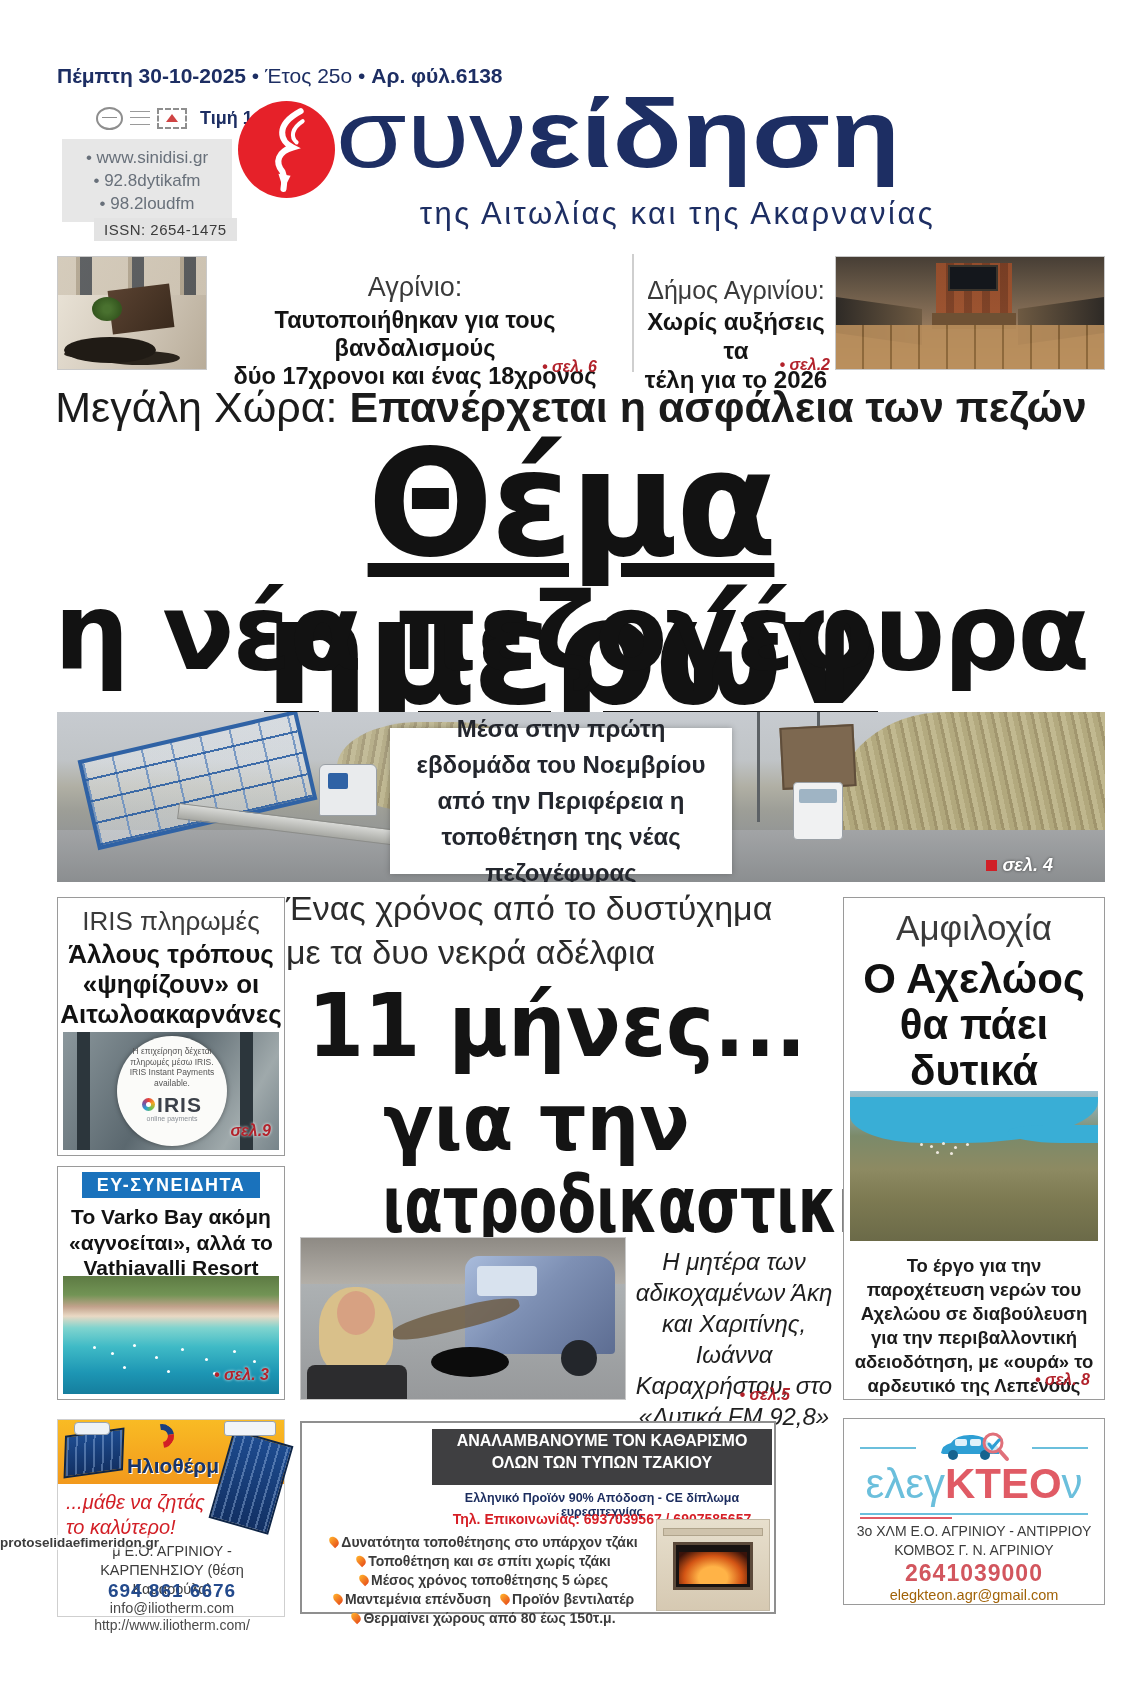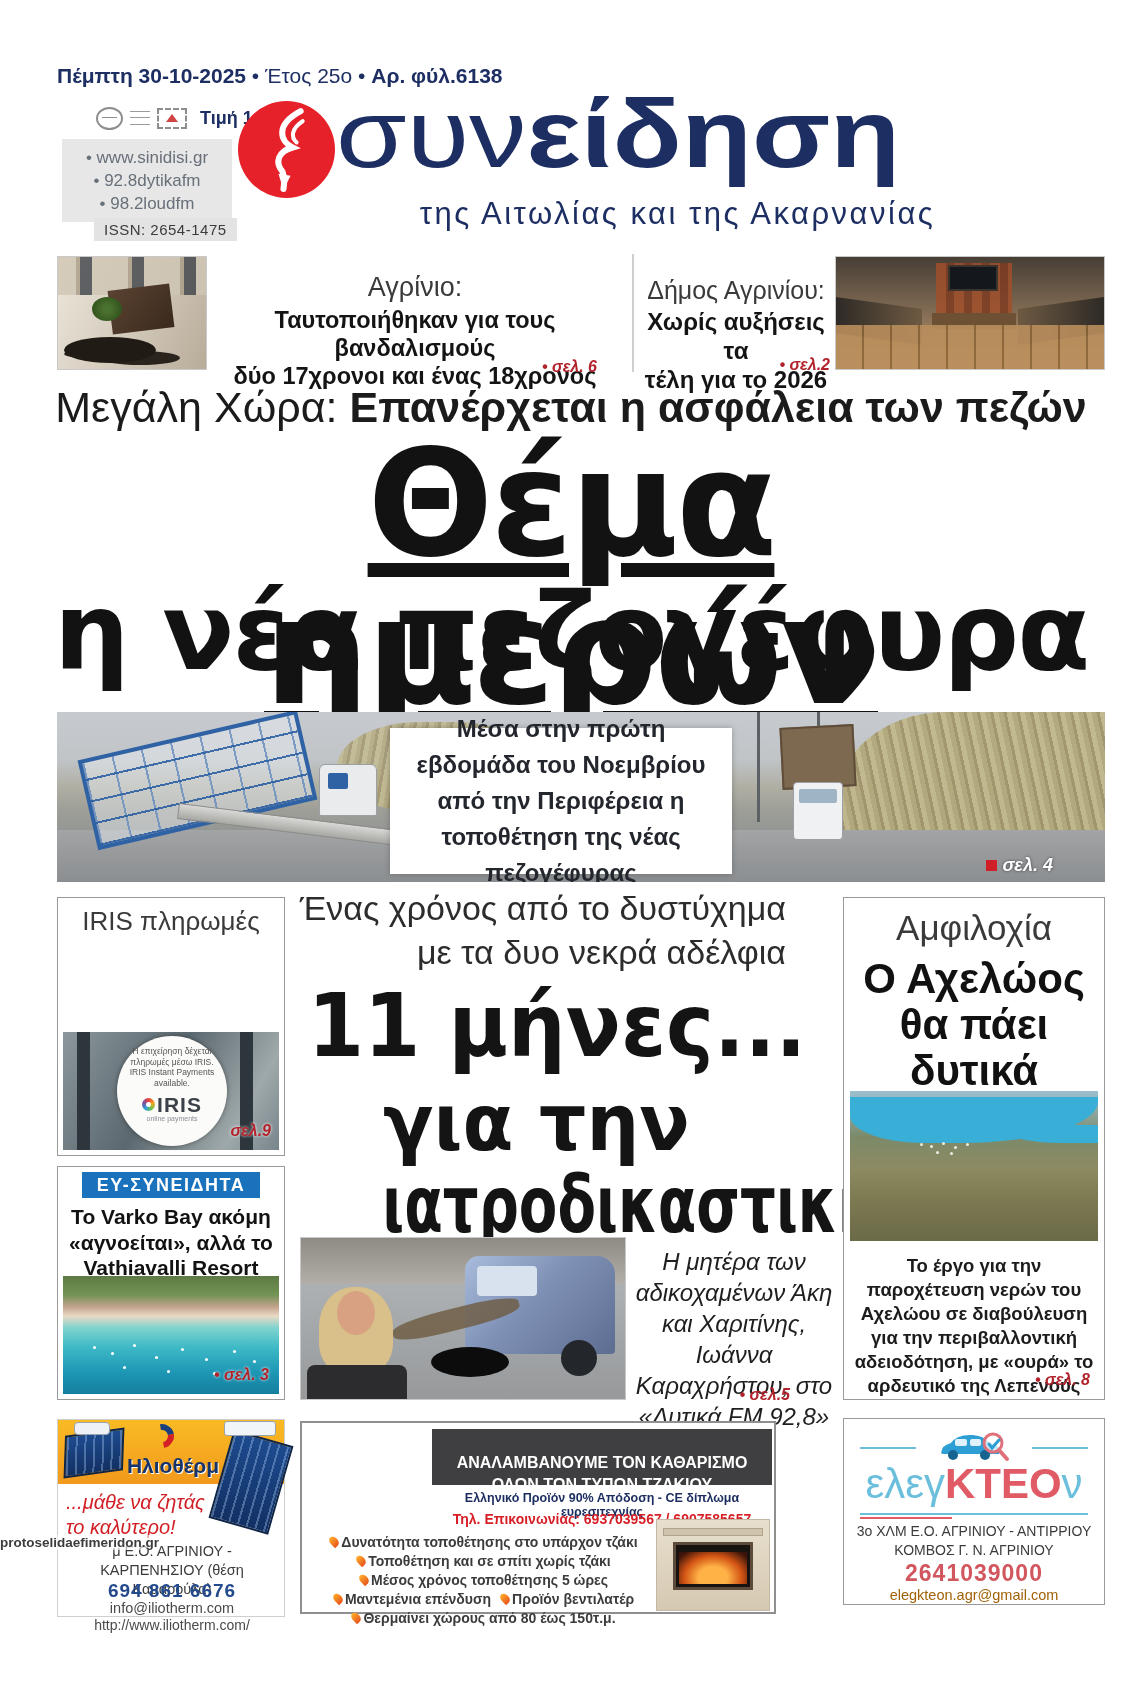--- a/index.html
+++ b/index.html
@@ -129,21 +129,21 @@
      font-size:18px;font-weight:bold;letter-spacing:1.5px;text-align:center;line-height:26px;}
   .varko-title{margin:6px 6px 0;font-size:21px;font-weight:bold;text-align:center;line-height:1.22;color:#121212;}
   .beach-photo{position:absolute;left:5px;right:5px;bottom:5px;height:118px;
      background:linear-gradient(180deg,#5d7a43 0%,#729455 16%,#c2a28c 26%,#ead9c4 34%,#7fd4cf 44%,#3fbac6 60%,#1d96b4 82%,#157e9e 100%);}
   .bp-boats{position:absolute;left:30px;top:70px;width:3px;height:3px;background:#fff;border-radius:50%;
      box-shadow:18px 6px 0 #fff,40px -2px 0 #fff,62px 10px 0 #fff,88px 2px 0 #fff,112px 12px 0 #fff,
                 140px 4px 0 #fff,160px 14px 0 #fff,74px 24px 0 #fff,120px 26px 0 #fff,30px 20px 0 #fff;}
   .varko-pref{position:absolute;right:10px;bottom:10px;text-shadow:0 0 3px #fff;}
 
   
-  .acc-kicker{left:286px;top:886px;width:500px;text-align:right;font-size:34px;line-height:44px;
+  .acc-kicker{left:286px;top:886px;width:500px;text-align:left;font-size:34px;line-height:44px;
      font-weight:400;color:#2c2c2c;}
   .acc-hl{left:286px;width:500px;text-align:center;font-family:"DejaVu Sans",sans-serif;font-weight:bold;
      color:#141414;line-height:1;white-space:nowrap;}
   .acc-hl .cond{display:inline-block;transform-origin:50% 50%;}
   .acc1{top:982px;font-size:88px;}  .acc1 .cond{transform:scaleX(.92);}
   .acc2{top:1084px;font-size:78px;} .acc2 .cond{transform:scaleX(.95);}
   .acc3{top:1166px;font-size:78px;} .acc3 .cond{transform:scaleX(.72);}
   .crash-photo{left:300px;top:1237px;width:326px;height:163px;border:1px solid #c9c9c9;
      background:linear-gradient(180deg,#b6babc 0%,#a9adaf 40%,#97999b 100%);}
   .cr-wall{position:absolute;left:0;top:0;width:100%;height:46px;background:linear-gradient(180deg,#8e8a84,#b3afa8);}
@@ -202,21 +202,21 @@
 
   .lava-box{left:300px;top:1421px;width:476px;height:193px;border:2px solid #8f8f8f;background:#fff;}
   .lv-panel{position:absolute;left:6px;top:6px;width:118px;height:92px;
      background:linear-gradient(115deg,#3c3c3e 72%,#e8871f 72%);}
   .lv-flame{width:38px;height:38px;border-radius:50%;margin:3px auto 0;
      background:radial-gradient(circle at 50% 62%,#ffc457 0 26%,#f07b16 50%,#8a3008 72%,#2b2b2d 76%);
      border:2px solid #6b6b6d;}
   .lv-brand1{text-align:center;color:#fff;font-size:26px;font-weight:800;letter-spacing:3px;line-height:26px;}
   .lv-brand2{text-align:center;color:#fff;font-size:13px;font-weight:700;letter-spacing:4px;}
   .lv-header{position:absolute;left:130px;top:6px;width:340px;height:56px;background:#3f3f41;color:#fff;
-     font-size:16px;font-weight:bold;text-align:center;line-height:1.35;padding-top:23px;}
+     font-size:16px;font-weight:bold;text-align:center;line-height:1.35;padding-top:1px;}
   .lv-product{position:absolute;left:130px;top:68px;width:340px;text-align:center;font-size:12.5px;
      font-weight:bold;color:#1b2c5e;}
   .lv-phone{position:absolute;left:130px;top:88px;width:340px;text-align:center;font-size:14px;
      font-weight:bold;color:#d61f26;}
   .lv-bullets{position:absolute;left:8px;top:110px;width:348px;font-size:14px;font-weight:bold;color:#3b3b3b;
      line-height:19px;text-align:center;}
   .lv-row{display:flex;justify-content:center;gap:10px;white-space:nowrap;}
   .flame-ic{display:inline-block;width:8px;height:11px;margin-right:3px;
      background:linear-gradient(180deg,#ffae2b,#e8541c);border-radius:50% 50% 50% 0;transform:rotate(-45deg);}
   .fp-photo{position:absolute;right:4px;top:96px;width:114px;height:92px;
@@ -347,20 +347,21 @@
       <div class="rs-caption">Μέσα στην πρώτη εβδομάδα του Νοεμβρίου από την Περιφέρεια η τοποθέτηση της νέας πεζογέφυρας</div>
     </div>
     <div class="rs-pref">
       <i></i>
       <span>σελ. 4</span>
     </div>
   </div>
 
   <div class="abs box iris-box">
     <div class="iris-kicker">IRIS πληρωμές</div>
+    <div class="iris-title">Άλλους τρόπους «ψηφίζουν» οι Αιτωλοακαρνάνες</div>
     <div class="iris-photo">
       <div class="ir-bar" style="left:14px;"></div>
       <div class="ir-bar" style="right:26px;"></div>
       <div class="ir-sticker">
         <div class="txt">Η επιχείρηση δέχεται πληρωμές μέσω IRIS. IRIS Instant Payments available.</div>
         <div class="ir-logo-row">
           <span class="ir-dot">
               <i></i>
             </span>
           <span class="ir-word">IRIS</span>

